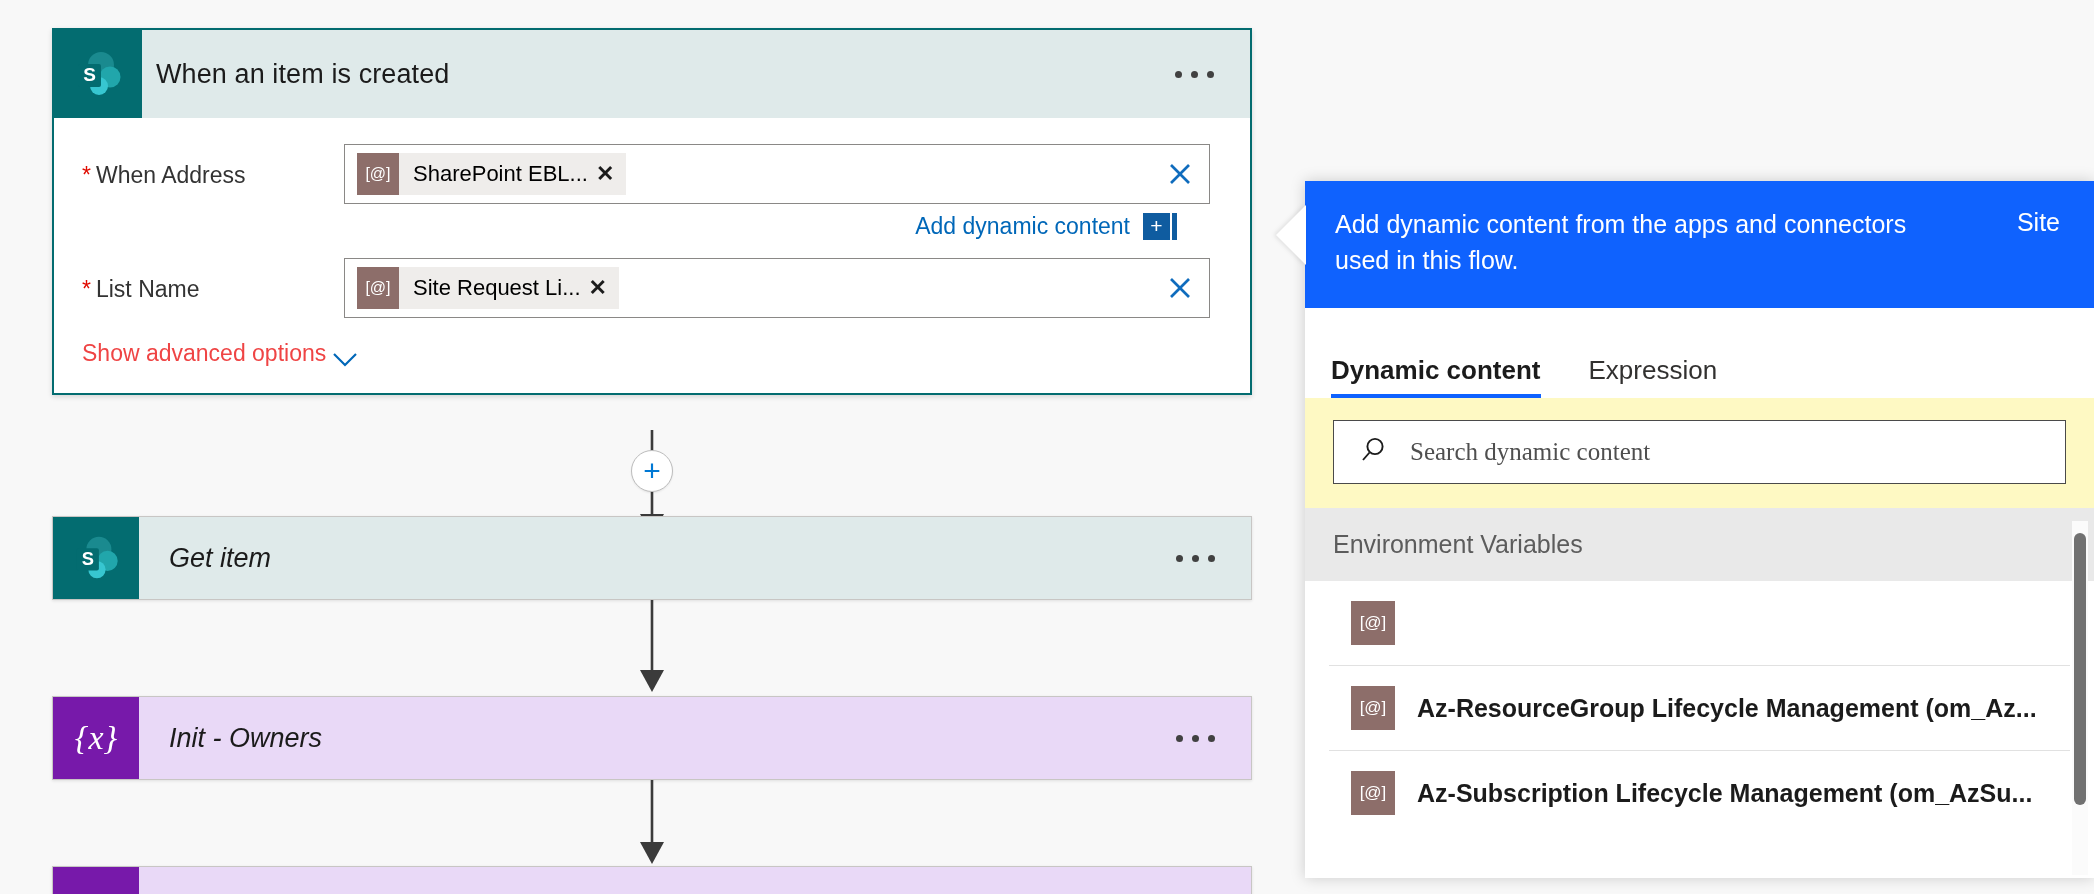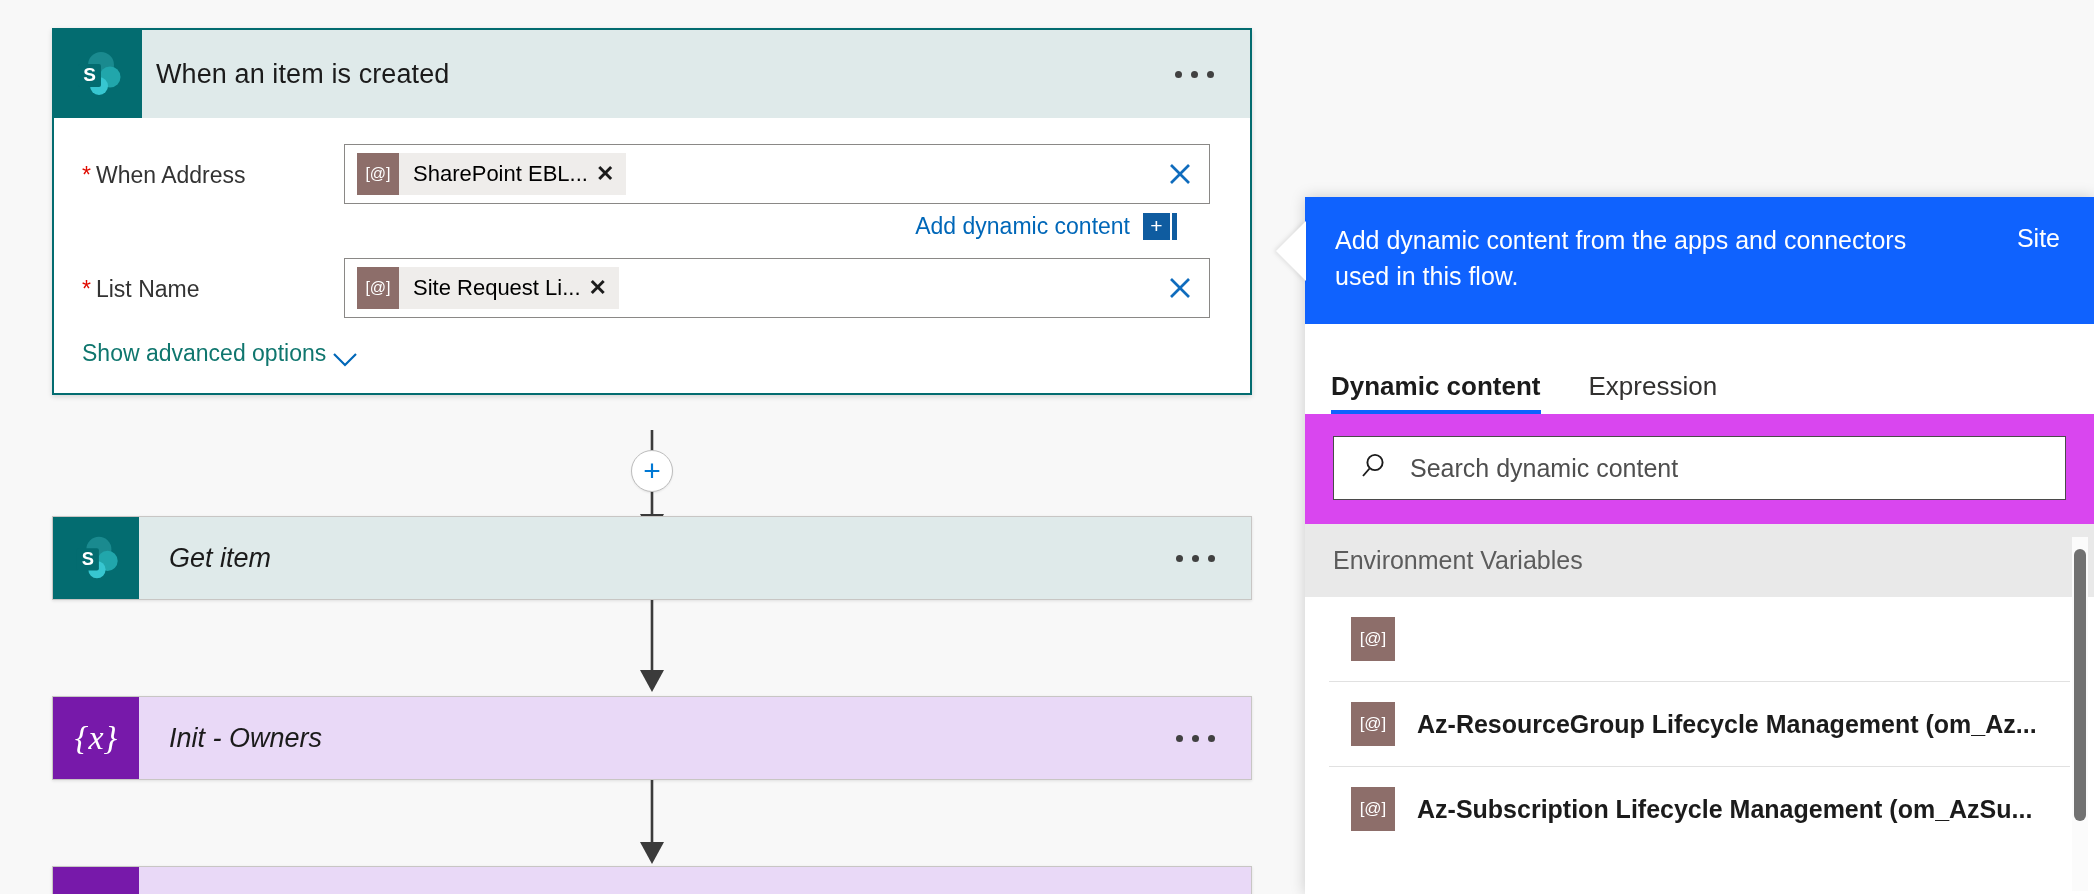--- a/index.html
+++ b/index.html
@@ -191,21 +191,21 @@
     right: -7px; top: 0;
     width: 5px; height: 27px;
     background: #0f5ca0;
   }
 
   .show-adv {
     display: flex;
     align-items: center;
     gap: 6px;
     padding: 22px 0 0 28px;
-    color: #0f766e;
+    color: #ef4444;
     font-size: 23px;
     cursor: pointer;
   }
   .chev-down {
     width: 26px; height: 15px;
   }
 
   
   .connector {
     position: absolute;
@@ -268,21 +268,21 @@
     color: #ffffff;
     font-size: 34px;
     font-family: "Liberation Serif", serif;
     font-style: italic;
   }
 
   
   #dyn-panel {
     position: absolute;
     left: 1305px;
-    top: 197px;
+    top: 181px;
     width: 789px;
     height: 697px;
     background: #ffffff;
     box-shadow: 0 0 14px rgba(0,0,0,0.18);
   }
   .panel-pointer {
     position: absolute;
     left: -29px;
     top: 24px;
     width: 0; height: 0;
@@ -331,22 +331,23 @@
   .panel-tab.active { font-weight: bold; color: #1b1b1b; }
   .panel-tab.active::after {
     content: "";
     position: absolute;
     left: 0; right: 0; bottom: 0;
     height: 4px;
     background: #0f62fe;
   }
 
   .search-band {
-    background: #d946ef;
+    background: #fef9c3;
     padding: 22px 28px 24px 28px;
+    font-family: Liberation Serif, serif;
   }
   .search-box {
     background: #ffffff;
     border: 1px solid #4a4a4a;
     height: 64px;
     display: flex;
     align-items: center;
     padding-left: 24px;
     gap: 22px;
     cursor: text;

